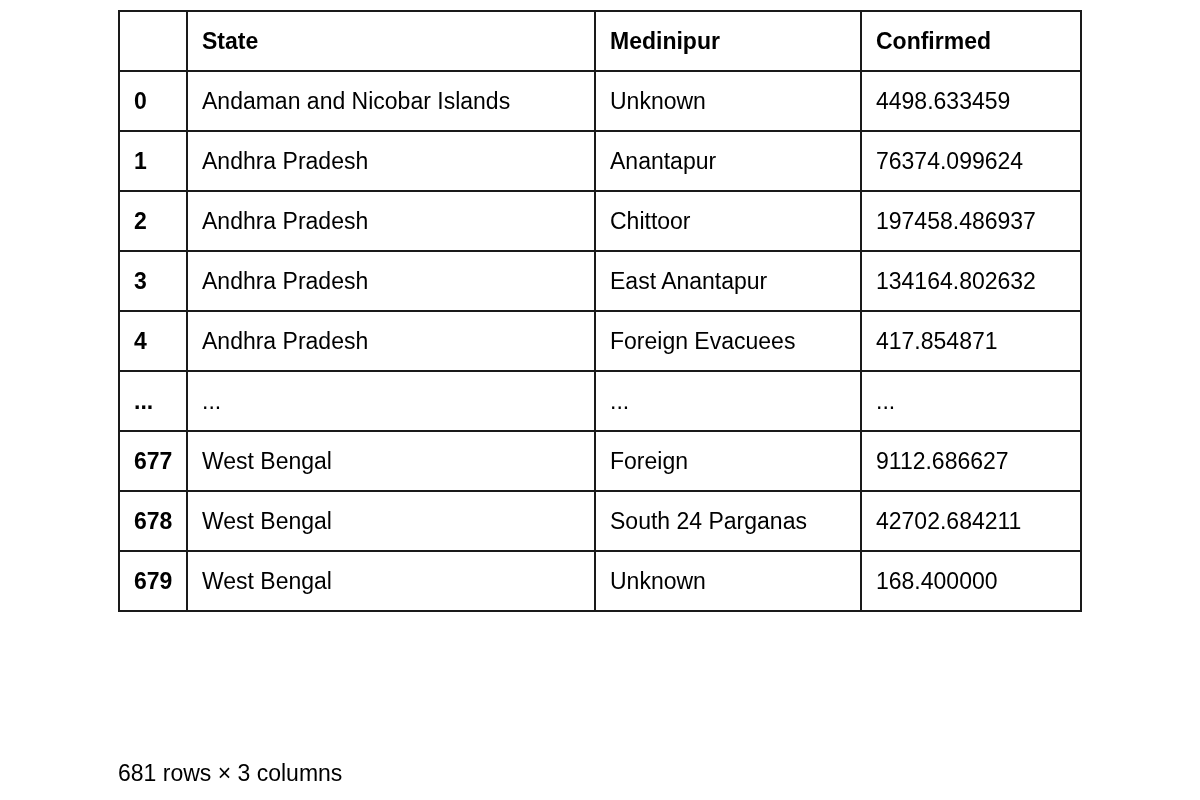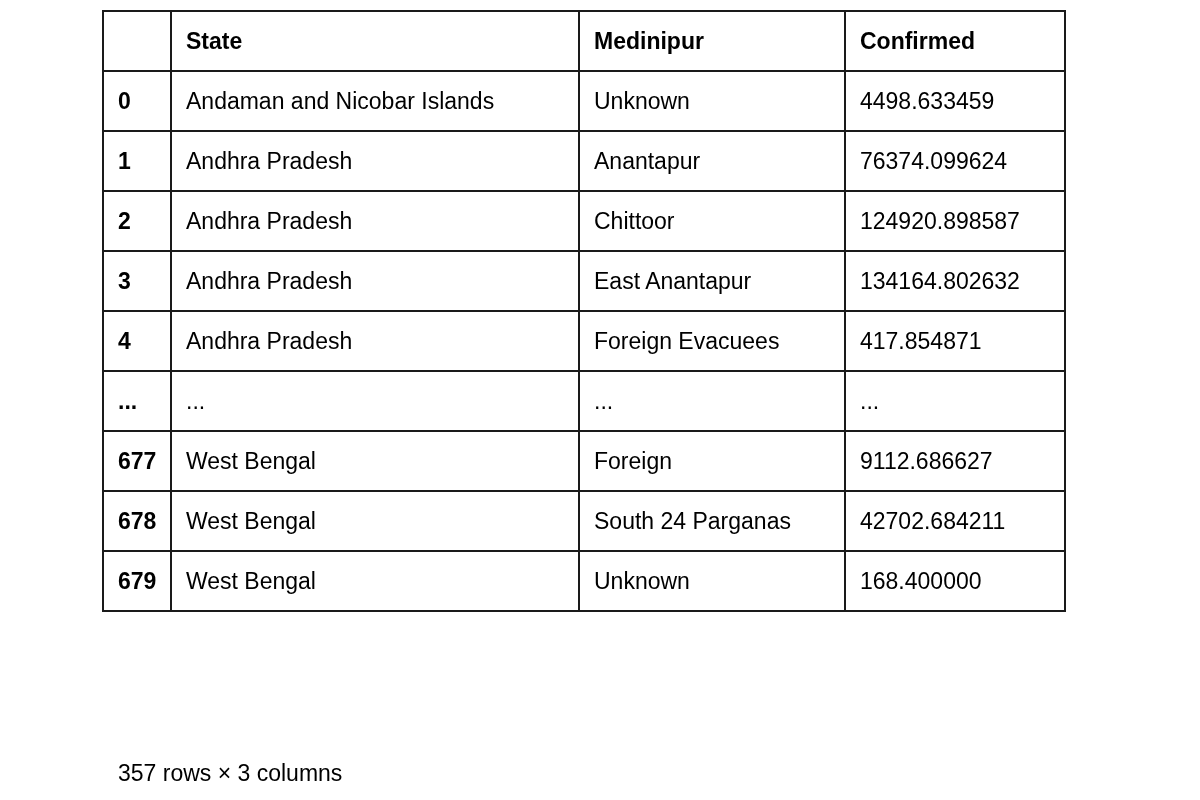--- a/index.html
+++ b/index.html
@@ -11,21 +11,21 @@
     overflow: hidden;
   }
   body {
     font-family: "Liberation Sans", sans-serif;
     color: #000000;
     -webkit-font-smoothing: none;
   }
 
   #dataframe-container {
     position: absolute;
-    left: 102px;
+    left: 118px;
     top: 10px;
     width: 962px;
   }
 
   table.dataframe {
     border-collapse: collapse;
     table-layout: fixed;
     width: 962px;
     background: #ffffff;
   }
@@ -103,21 +103,21 @@
       <tr>
         <th>1</th>
         <td>Andhra Pradesh</td>
         <td>Anantapur</td>
         <td>76374.099624</td>
       </tr>
       <tr>
         <th>2</th>
         <td>Andhra Pradesh</td>
         <td>Chittoor</td>
-        <td>124920.898587</td>
+        <td>197458.486937</td>
       </tr>
       <tr>
         <th>3</th>
         <td>Andhra Pradesh</td>
         <td>East Anantapur</td>
         <td>134164.802632</td>
       </tr>
       <tr>
         <th>4</th>
         <td>Andhra Pradesh</td>
@@ -145,13 +145,13 @@
       <tr>
         <th>679</th>
         <td>West Bengal</td>
         <td>Unknown</td>
         <td>168.400000</td>
       </tr>
     </tbody>
   </table>
 </div>
 
-<div class="shape-caption">357 rows × 3 columns</div>
+<div class="shape-caption">681 rows × 3 columns</div>
 
 </body></html>

